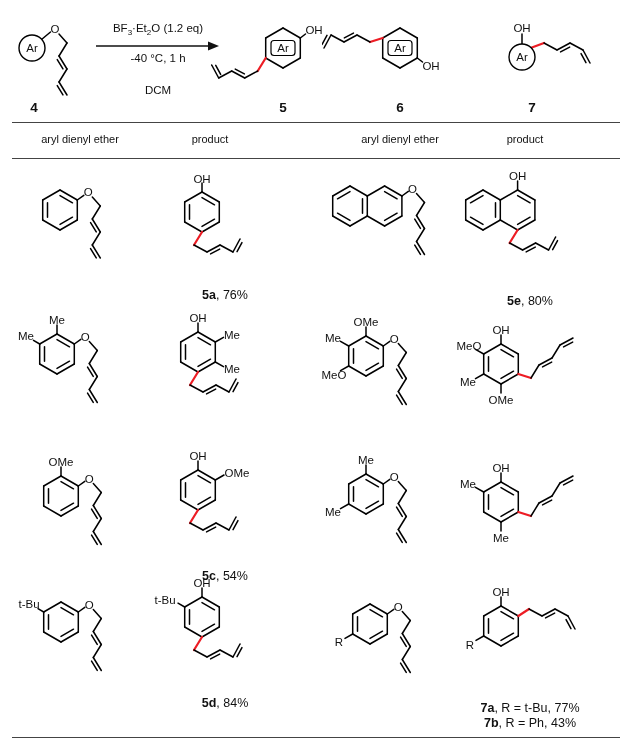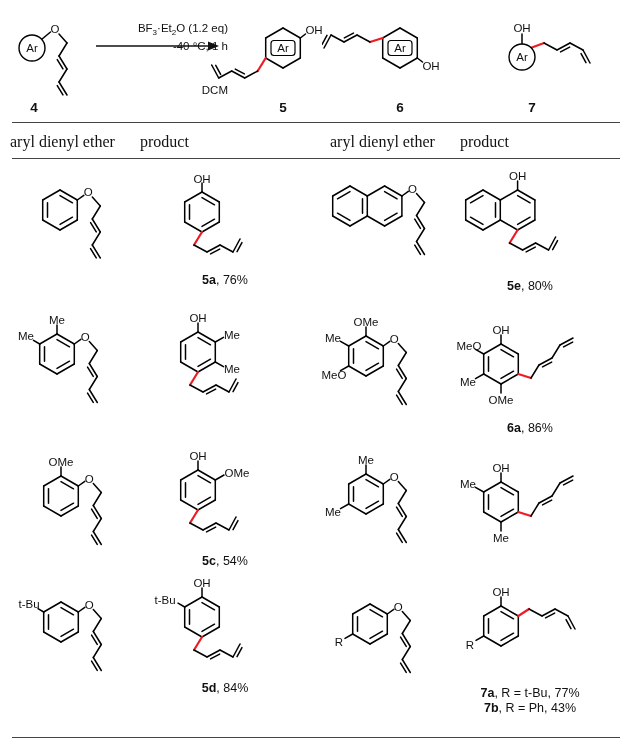--- a/index.html
+++ b/index.html
@@ -1,26 +1,26 @@
 <!DOCTYPE html>
 <html><head>
 <meta charset="utf-8">
 <style>
   html,body{margin:0;padding:0;background:#fff;}
   .page{position:relative;width:632px;height:750px;background:#fff;overflow:hidden;
         font-family:"Liberation Sans",sans-serif;color:#111;}
   .mol,.cell,.num,.cond,.rule,.header,.arrowsvg{position:absolute;}
   .rule{height:1px;background:#444;left:12px;width:608px;}
-  .header{font-size:16px;text-align:left;font-family:Liberation Serif, serif;}
+  .header{font-size:11px;text-align:center;}
   .num{font-weight:bold;font-size:13.5px;text-align:center;width:40px;}
-  .cond{font-size:11.5px;text-align:right;width:140px;white-space:nowrap;}
+  .cond{font-size:11.5px;text-align:center;width:140px;white-space:nowrap;}
   .cond sub{font-size:8px;}
   .cell{width:155px;}
   .cell svg,.mol svg{display:block;}
-  .caption{font-size:12.5px;text-align:center;margin-top:1px;width:150px;line-height:15px;}
+  .caption{font-size:12.5px;text-align:center;margin-top:16px;width:150px;line-height:15px;}
   svg text{font-family:"Liberation Sans",sans-serif;fill:#111;}
 </style>
 </head>
 <body>
 
 <div class="page">
 
   <div class="mol" style="left:10px;top:8px">
       <svg width="72" height="92">
         <line x1="31.5" y1="31.5" x2="40.5" y2="24" stroke="#000000" stroke-width="1.5" stroke-linecap="round"></line>
@@ -38,21 +38,21 @@
     </div>
   <div class="num" style="left:14px;top:100px">4</div>
 
   <div class="cond" style="left:88px;top:22px">
     <span>BF</span><sub>3</sub><span>·Et</span><sub>2</sub><span>O (1.2 eq)</span>
   </div>
   <svg class="arrowsvg" style="left:94px;top:40px" width="130" height="12">
     <line x1="2" y1="6" x2="114" y2="6" stroke="#111" stroke-width="1.5"></line>
     <polygon points="114,1.5 125,6 114,10.5" fill="#111"></polygon>
   </svg>
-  <div class="cond" style="left:88px;top:40px">-40 °C, 1 h</div>
+  <div class="cond" style="left:88px;top:52px">-40 °C, 1 h</div>
   <div class="cond" style="left:88px;top:84px">DCM</div>
 
   <div class="mol" style="left:205px;top:10px">
       <svg width="135" height="85">
         <line x1="78" y1="18" x2="95.3" y2="28" stroke="#000000" stroke-width="1.5" stroke-linecap="round"></line>
         <line x1="95.3" y1="28" x2="95.3" y2="48" stroke="#000000" stroke-width="1.5" stroke-linecap="round"></line>
         <line x1="95.3" y1="48" x2="78" y2="58" stroke="#000000" stroke-width="1.5" stroke-linecap="round"></line>
         <line x1="78" y1="58" x2="60.7" y2="48" stroke="#000000" stroke-width="1.5" stroke-linecap="round"></line>
         <line x1="60.7" y1="48" x2="60.7" y2="28" stroke="#000000" stroke-width="1.5" stroke-linecap="round"></line>
         <line x1="60.7" y1="28" x2="78" y2="18" stroke="#000000" stroke-width="1.5" stroke-linecap="round"></line>
@@ -339,21 +339,20 @@
           <line x1="87.54897581814785" y1="58.95058212905836" x2="96.67490297849028" y2="54.03662135041243" stroke="#000000" stroke-width="1.5" stroke-linecap="round"></line>
           <line x1="97" y1="50" x2="105" y2="37" stroke="#000000" stroke-width="1.5" stroke-linecap="round"></line>
           <line x1="105" y1="37" x2="118" y2="30" stroke="#000000" stroke-width="1.5" stroke-linecap="round"></line>
           <line x1="108.54897581814785" y1="38.95058212905836" x2="117.67490297849028" y2="34.03662135041243" stroke="#000000" stroke-width="1.5" stroke-linecap="round"></line>
           <text x="46" y="22" text-anchor="middle" dominant-baseline="central" font-size="11.5">OH</text>
           <text x="14" y="38" text-anchor="middle" dominant-baseline="central" font-size="11.5">MeO</text>
           <text x="13" y="74" text-anchor="middle" dominant-baseline="central" font-size="11.5">Me</text>
           <text x="46" y="92" text-anchor="middle" dominant-baseline="central" font-size="11.5">OMe</text>
         </svg>
       </div>
-    <div class="caption"><b>6a</b><span>, 86%</span></div>
   </div>
 
   <div class="cell" style="left:15px;top:452px">
     <div>
         <svg width="150" height="105">
           <line x1="46" y1="24" x2="63.3" y2="34" stroke="#000000" stroke-width="1.5" stroke-linecap="round"></line>
           <line x1="63.3" y1="34" x2="63.3" y2="54" stroke="#000000" stroke-width="1.5" stroke-linecap="round"></line>
           <line x1="63.3" y1="54" x2="46" y2="64" stroke="#000000" stroke-width="1.5" stroke-linecap="round"></line>
           <line x1="46" y1="64" x2="28.7" y2="54" stroke="#000000" stroke-width="1.5" stroke-linecap="round"></line>
           <line x1="28.7" y1="54" x2="28.7" y2="34" stroke="#000000" stroke-width="1.5" stroke-linecap="round"></line>

